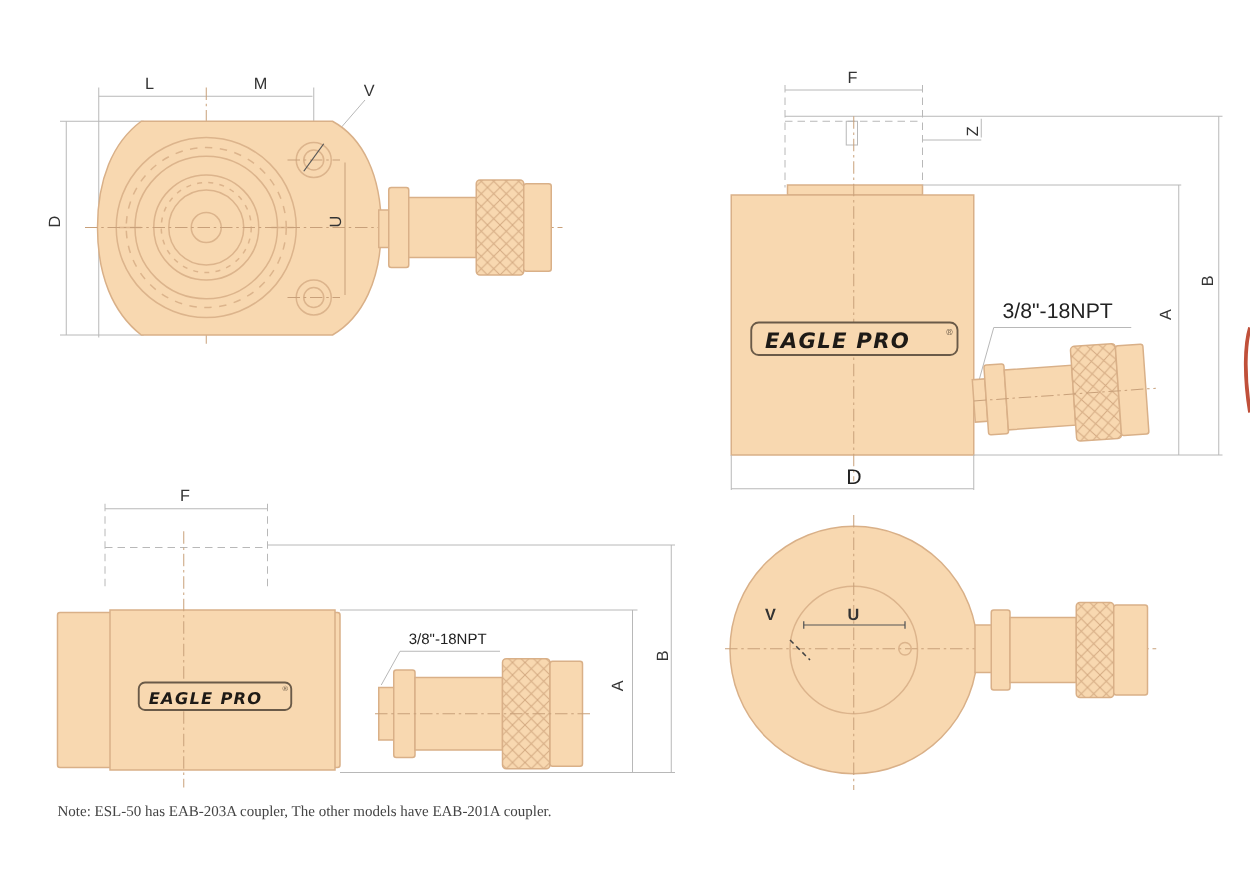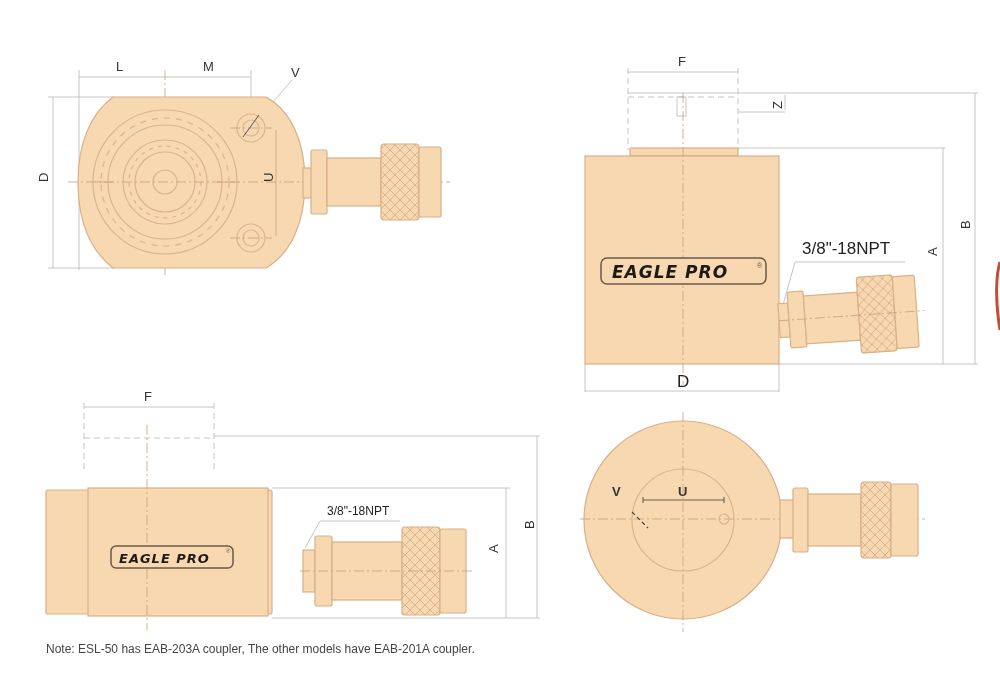--- a/index.html
+++ b/index.html
@@ -9,21 +9,21 @@
   .detail { fill: none; stroke: #dcb48c; stroke-width: 1.2; }
   .center { stroke: #c8a07a; stroke-width: 0.8; stroke-dasharray: 10 3 2 3; fill: none; }
   .dim { stroke: #b8b8b8; stroke-width: 0.8; fill: none; }
   .dimdash { stroke: #b8b8b8; stroke-width: 0.8; stroke-dasharray: 6 4; fill: none; }
   .lbl { font-family: "Liberation Sans", sans-serif; fill: #333333; font-size: 13px; }
   .lbl-big { font-family: "Liberation Sans", sans-serif; fill: #222222; font-size: 17px; }
   .lbl-mid { font-family: "Liberation Sans", sans-serif; fill: #222222; font-size: 12px; }
   .logo-box { fill: #f8d8b0; stroke: #6a5a48; stroke-width: 1.5; }
   .logo-text { font-family: "DejaVu Sans", sans-serif; font-style: italic; font-weight: bold; fill: #1e1a16; letter-spacing: 1px; }
   .knurl { stroke: #d4aa82; stroke-width: 0.8; fill: none; }
-  .note { position: absolute; left: 46px; top: 642px; font-size: 12px; color: #444444; font-family: Liberation Sans, sans-serif; }
+  .note { position: absolute; left: 46px; top: 642px; font-size: 12px; color: #444444; font-family: Liberation Serif, serif; }
 </style>
 </head>
 <body>
 
 <svg width="1000" height="700" viewBox="0 0 1000 700">
   <defs>
     <pattern id="knurl" width="10" height="10" patternUnits="userSpaceOnUse">
       <path d="M0,0 L10,10 M10,0 L0,10" class="knurl"></path>
     </pattern>
   </defs>

